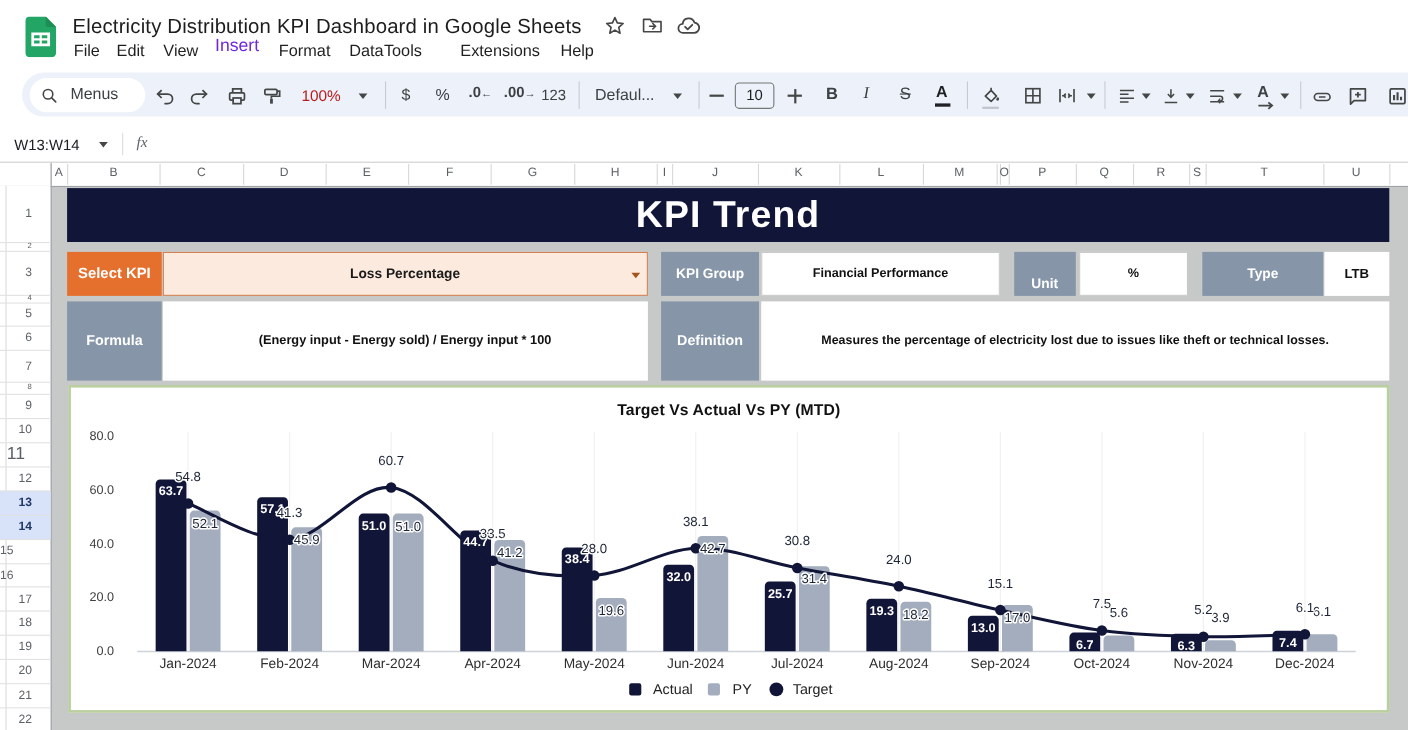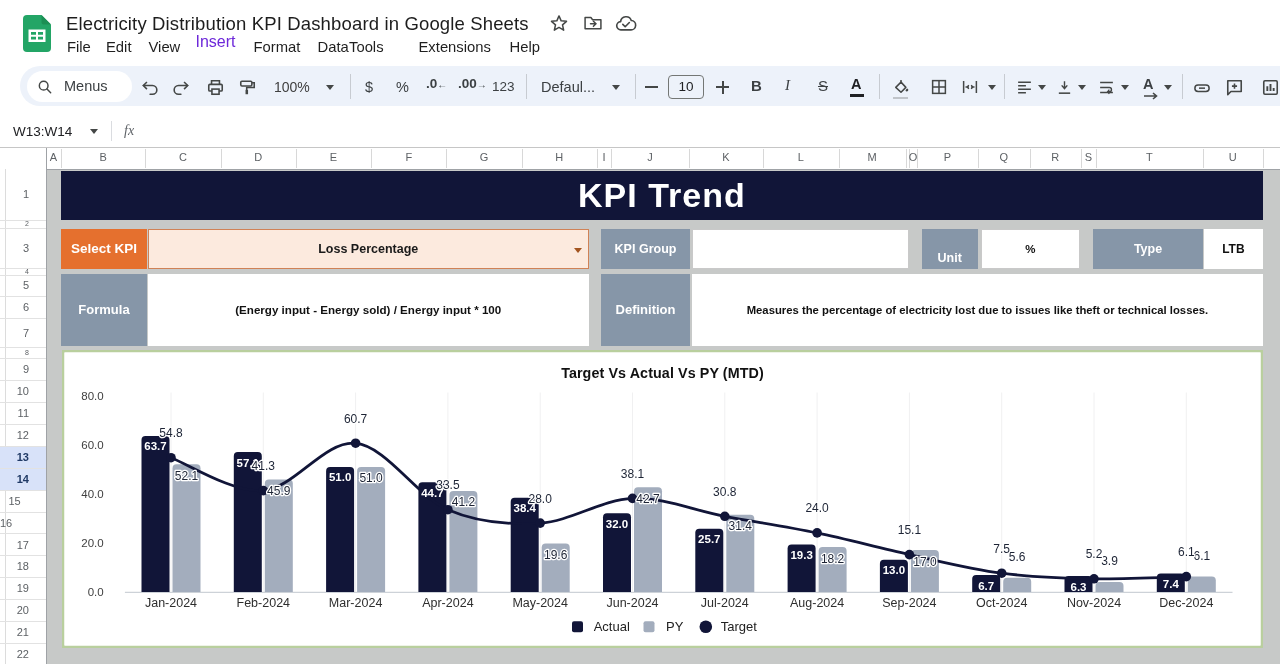--- a/index.html
+++ b/index.html
@@ -56,21 +56,21 @@
 <svg width="19" height="19" viewBox="0 0 24 24" style="position:absolute;left:206px;top:78px">
       <path d="M7 8 V3.5 h10 V8" fill="none" stroke="#444746" stroke-width="2"></path>
       <rect x="3.5" y="8" width="17" height="8.5" rx="1.5" fill="none" stroke="#444746" stroke-width="2"></rect>
       <rect x="7.5" y="14" width="9" height="6.5" fill="#edf2fa" stroke="#444746" stroke-width="2"></rect>
     </svg>
 <svg width="19" height="19" viewBox="0 0 24 24" style="position:absolute;left:238px;top:78px">
       <rect x="3.5" y="4" width="14" height="6" rx="1.5" fill="none" stroke="#444746" stroke-width="2"></rect>
       <path d="M17.5 6 h3 v6 h-9.5 v3" fill="none" stroke="#444746" stroke-width="2"></path>
       <rect x="9.5" y="15" width="3.2" height="5.5" fill="#444746"></rect>
     </svg>
-<div style="position:absolute;left:274px;top:79px;font-size:14px;color:#404040">100%</div>
+<div style="position:absolute;left:274px;top:79px;font-size:14px;color:#b91c1c">100%</div>
 <div style="position:absolute;left:326px;top:84.5px;width:0;height:0;border-left:4.5px solid transparent;border-right:4.5px solid transparent;border-top:5px solid #444746"></div>
 <div style="position:absolute;left:349.5px;top:74px;width:1px;height:25px;background:#c7cbd1"></div>
 <div style="position:absolute;left:365px;top:78.5px;font-size:14.5px;color:#3c4043">$</div>
 <div style="position:absolute;left:396px;top:78.5px;font-size:14.5px;color:#3c4043">%</div>
 <div style="position:absolute;left:426px;top:76px;font-size:13.5px;font-weight:bold;color:#3c4043">.0<span style="font-size:10px">←</span></div>
 <div style="position:absolute;left:458px;top:76px;font-size:13.5px;font-weight:bold;color:#3c4043">.00<span style="font-size:10px">→</span></div>
 <div style="position:absolute;left:492px;top:79px;font-size:13.5px;color:#3c4043">123</div>
 <div style="position:absolute;left:525.6px;top:74px;width:1px;height:25px;background:#c7cbd1"></div>
 <div style="position:absolute;left:541px;top:78.5px;font-size:14.5px;color:#3c4043">Defaul...</div>
 <div style="position:absolute;left:612px;top:84.5px;width:0;height:0;border-left:4.5px solid transparent;border-right:4.5px solid transparent;border-top:5px solid #444746"></div>
@@ -211,42 +211,43 @@
 <div style="position:absolute;left:0;top:187.1px;width:29px;text-align:right;font-size:11px;color:#5d6165;font-weight:normal;line-height:14px">1</div>
 <div style="position:absolute;left:0;top:219.4px;width:29px;text-align:right;font-size:7px;color:#5d6165;font-weight:normal;line-height:9px">2</div>
 <div style="position:absolute;left:0;top:241.3px;width:29px;text-align:right;font-size:11px;color:#5d6165;font-weight:normal;line-height:14px">3</div>
 <div style="position:absolute;left:0;top:267.0px;width:29px;text-align:right;font-size:7px;color:#5d6165;font-weight:normal;line-height:9px">4</div>
 <div style="position:absolute;left:0;top:278.4px;width:29px;text-align:right;font-size:11px;color:#5d6165;font-weight:normal;line-height:14px">5</div>
 <div style="position:absolute;left:0;top:300.1px;width:29px;text-align:right;font-size:11px;color:#5d6165;font-weight:normal;line-height:14px">6</div>
 <div style="position:absolute;left:0;top:325.6px;width:29px;text-align:right;font-size:11px;color:#5d6165;font-weight:normal;line-height:14px">7</div>
 <div style="position:absolute;left:0;top:348.2px;width:29px;text-align:right;font-size:7px;color:#5d6165;font-weight:normal;line-height:9px">8</div>
 <div style="position:absolute;left:0;top:362.3px;width:29px;text-align:right;font-size:11px;color:#5d6165;font-weight:normal;line-height:14px">9</div>
 <div style="position:absolute;left:0;top:384.2px;width:29px;text-align:right;font-size:11px;color:#5d6165;font-weight:normal;line-height:14px">10</div>
-<div style="position:absolute;left:0;top:406.1px;width:29px;text-align:right;font-size:11px;color:#5d6165;font-weight:normal;line-height:14px">11</div>
+<div style="position:absolute;left:0;top:406.1px;width:29px;text-align:center;font-size:16px;color:#5d6165;font-weight:normal;line-height:14px">11</div>
 <div style="position:absolute;left:0;top:428.0px;width:29px;text-align:right;font-size:11px;color:#5d6165;font-weight:normal;line-height:14px">12</div>
 <div style="position:absolute;left:0;top:449.9px;width:29px;text-align:right;font-size:11px;color:#203a66;font-weight:bold;line-height:14px">13</div>
 <div style="position:absolute;left:0;top:471.8px;width:29px;text-align:right;font-size:11px;color:#203a66;font-weight:bold;line-height:14px">14</div>
-<div style="position:absolute;left:0;top:493.7px;width:29px;text-align:center;font-size:11px;color:#5d6165;font-weight:normal;line-height:14px">15</div>
+<div style="position:absolute;left:0;top:493.7px;width:29px;text-align:left;font-size:11px;color:#5d6165;font-weight:normal;line-height:14px">15</div>
 <div style="position:absolute;left:0;top:515.6px;width:29px;text-align:left;font-size:11px;color:#5d6165;font-weight:normal;line-height:14px">16</div>
 <div style="position:absolute;left:0;top:537.5px;width:29px;text-align:right;font-size:11px;color:#5d6165;font-weight:normal;line-height:14px">17</div>
 <div style="position:absolute;left:0;top:559.4px;width:29px;text-align:right;font-size:11px;color:#5d6165;font-weight:normal;line-height:14px">18</div>
 <div style="position:absolute;left:0;top:581.3px;width:29px;text-align:right;font-size:11px;color:#5d6165;font-weight:normal;line-height:14px">19</div>
 <div style="position:absolute;left:0;top:603.2px;width:29px;text-align:right;font-size:11px;color:#5d6165;font-weight:normal;line-height:14px">20</div>
 <div style="position:absolute;left:0;top:625.1px;width:29px;text-align:right;font-size:11px;color:#5d6165;font-weight:normal;line-height:14px">21</div>
 <div style="position:absolute;left:0;top:647.0px;width:29px;text-align:right;font-size:11px;color:#5d6165;font-weight:normal;line-height:14px">22</div>
 <div style="position:absolute;left:61.0px;top:171.0px;width:1201.8px;height:48.5px;background:#111538;"></div>
 <div style="position:absolute;left:61.0px;top:171.0px;width:1201.8px;height:48.5px;display:flex;align-items:center;justify-content:center;font-size:34px;color:#ffffff;font-weight:bold;letter-spacing:1px">KPI Trend</div>
 <div style="position:absolute;left:61.0px;top:228.5px;width:86.0px;height:40.0px;background:#e5702e;"></div>
 <div style="position:absolute;left:61.0px;top:228.5px;width:86.0px;height:40.0px;display:flex;align-items:center;justify-content:center;font-size:13.5px;color:#ffffff;font-weight:bold;">Select KPI</div>
 <div style="position:absolute;left:148.0px;top:228.5px;width:440.5px;height:40.0px;background:#fceade;border:1.6px solid #d08256;box-sizing:border-box"></div>
 <div style="position:absolute;left:148.0px;top:228.5px;width:440.5px;height:40.0px;display:flex;align-items:center;justify-content:center;font-size:12.5px;color:#1a1a1a;font-weight:bold;">Loss Percentage</div>
 <div style="position:absolute;left:574px;top:247.5px;width:0;height:0;border-left:4.5px solid transparent;border-right:4.5px solid transparent;border-top:5.5px solid #a3541f"></div>
 <div style="position:absolute;left:601.0px;top:229.0px;width:89.0px;height:39.5px;background:#8696a8;"></div>
 <div style="position:absolute;left:601.0px;top:229.0px;width:89.0px;height:39.5px;display:flex;align-items:center;justify-content:center;font-size:12.5px;color:#ffffff;font-weight:bold;">KPI Group</div>
 <div style="position:absolute;left:692.0px;top:229.0px;width:217.0px;height:39.5px;background:#ffffff;border:1px solid #c9c9c9;box-sizing:border-box"></div>
+<div style="position:absolute;left:692.0px;top:229.0px;width:217.0px;height:39.5px;display:flex;align-items:center;justify-content:center;font-size:11.5px;color:#111111;font-weight:bold;">Financial Performance</div>
 <div style="position:absolute;left:921.5px;top:229.0px;width:56.5px;height:39.5px;background:#8696a8;"></div>
 <div style="position:absolute;left:921.5px;top:229.0px;width:56.5px;height:57px;display:flex;align-items:center;justify-content:center;font-size:12.5px;color:#ffffff;font-weight:bold;">Unit</div>
 <div style="position:absolute;left:981.0px;top:229.0px;width:98.5px;height:39.5px;background:#ffffff;border:1px solid #c9c9c9;box-sizing:border-box"></div>
 <div style="position:absolute;left:981.0px;top:229.0px;width:98.5px;height:39.5px;display:flex;align-items:center;justify-content:center;font-size:11.5px;color:#111111;font-weight:bold;">%</div>
 <div style="position:absolute;left:1093.0px;top:229.0px;width:110.0px;height:39.5px;background:#8696a8;"></div>
 <div style="position:absolute;left:1093.0px;top:229.0px;width:110.0px;height:39.5px;display:flex;align-items:center;justify-content:center;font-size:12.5px;color:#ffffff;font-weight:bold;">Type</div>
 <div style="position:absolute;left:1204.0px;top:229.0px;width:58.8px;height:39.5px;background:#ffffff;"></div>
 <div style="position:absolute;left:1204.0px;top:229.0px;width:58.8px;height:39.5px;display:flex;align-items:center;justify-content:center;font-size:12px;color:#111111;font-weight:bold;">LTB</div>
 <div style="position:absolute;left:61.0px;top:274.0px;width:86.0px;height:71.8px;background:#8696a8;"></div>
 <div style="position:absolute;left:61.0px;top:274.0px;width:86.0px;height:71.8px;display:flex;align-items:center;justify-content:center;font-size:13px;color:#ffffff;font-weight:bold;">Formula</div>

